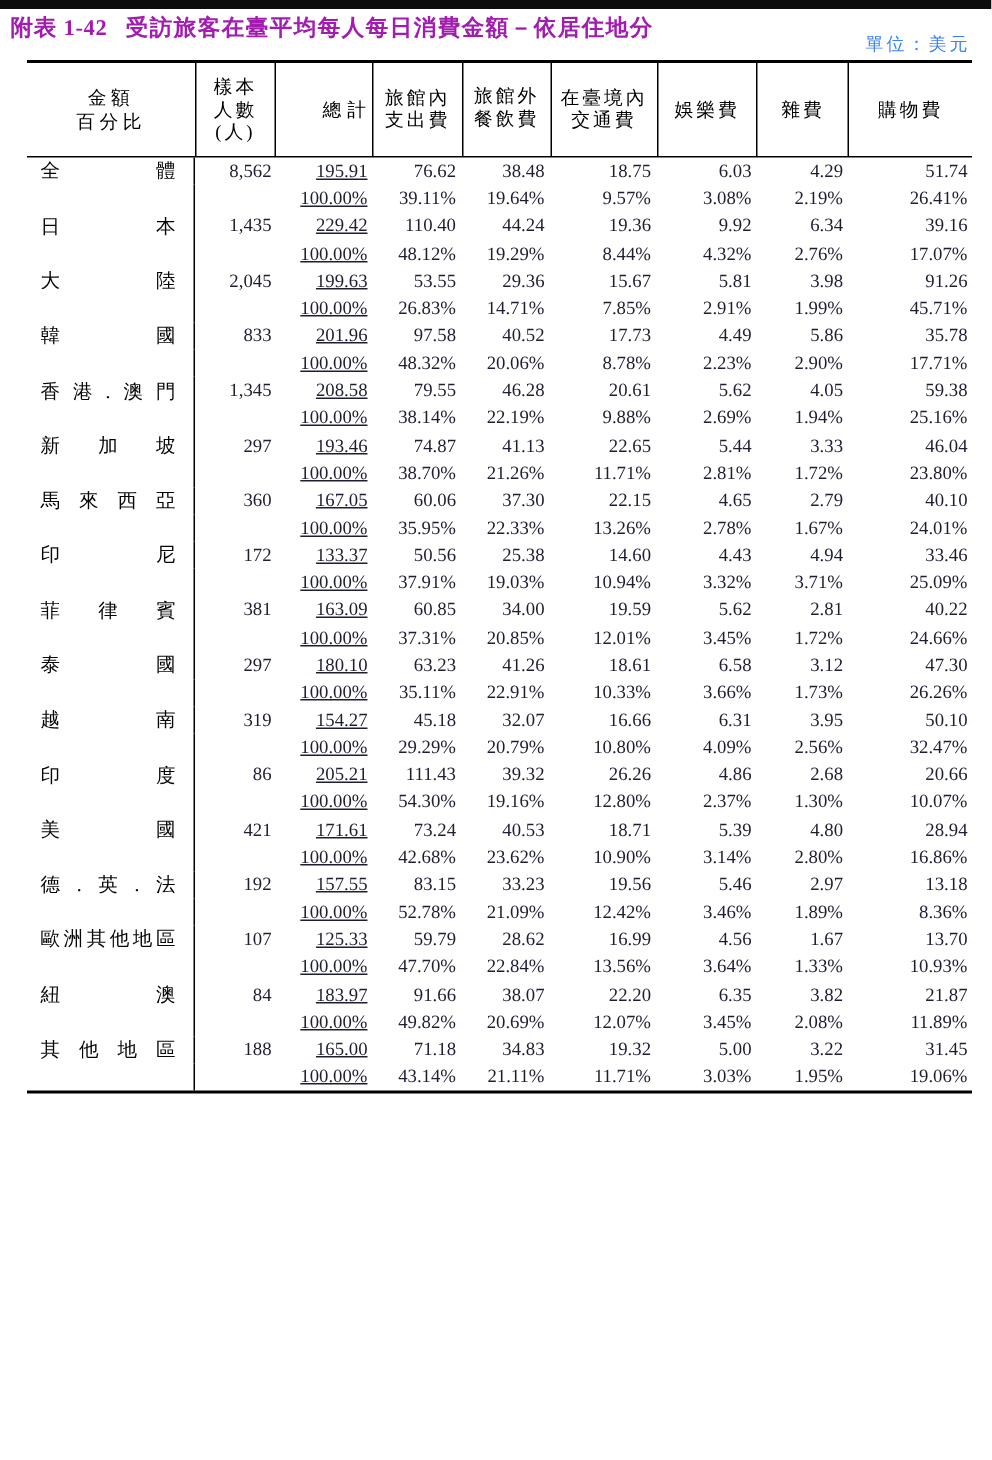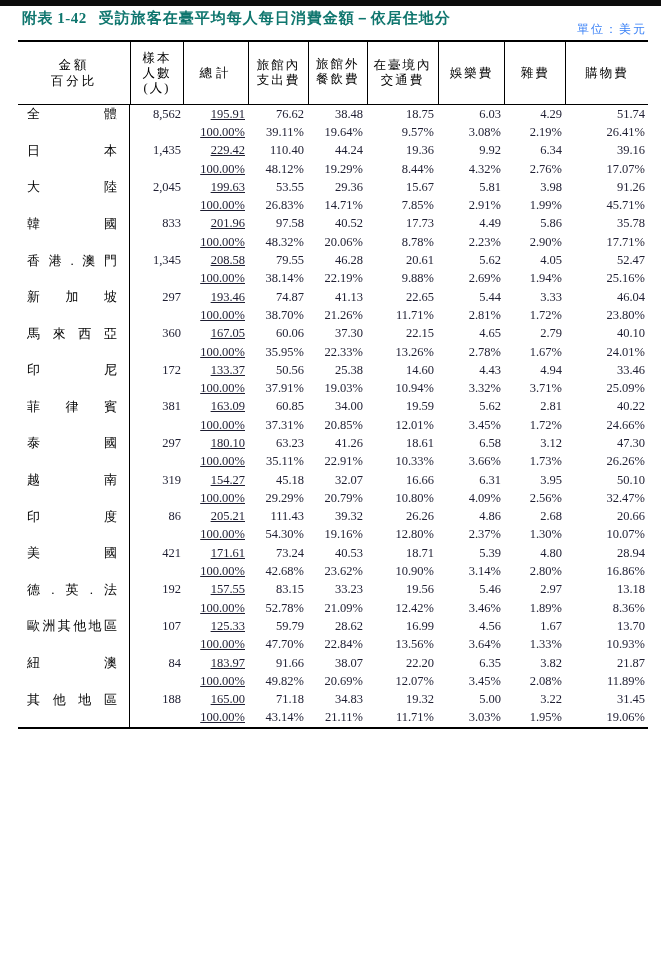--- a/index.html
+++ b/index.html
@@ -2,22 +2,22 @@
 <html><head>
 <meta charset="utf-8">
 <style>
   html,body{margin:0;padding:0;}
   body{
     width:661px;height:973px;background:#ffffff;position:relative;overflow:hidden;
     font-family:"Liberation Serif","DejaVu Serif",serif;color:#000;
   }
   .topbar{position:absolute;left:0;top:0;width:661px;height:6px;background:#0c0c0c;}
   .title{
-    position:absolute;left:22px;top:9px;font-size:15px;font-weight:bold;
-    letter-spacing:1px;white-space:nowrap;color:#0f766e;
+    position:absolute;left:7px;top:9px;font-size:15px;font-weight:bold;
+    letter-spacing:1px;white-space:nowrap;color:#a21caf;
   }
   .title .tno{margin-right:12px;letter-spacing:0.5px;}
   .unit{
     position:absolute;right:14px;top:21px;font-size:12px;letter-spacing:2px;color:#3b82f6;
   }
   .table{
     position:absolute;left:18px;top:40px;width:630px;height:689px;
     box-sizing:border-box;border-top:2px solid #000;border-bottom:2px solid #000;
     display:flex;flex-direction:column;
   }
@@ -27,21 +27,21 @@
     display:flex;flex-shrink:0;font-size:12.5px;
   }
   .hcell{
     box-sizing:border-box;display:flex;flex-direction:column;
     align-items:center;justify-content:center;line-height:16px;letter-spacing:3px;
   }
   .hcell div{text-align:center;}
   .bl{border-left:1px solid #000;}
   .hw-label{width:112px;}
   .hw-sample{width:53px;line-height:15px;letter-spacing:2px;}
-  .hw-total{width:65px;letter-spacing:4px;}
+  .hw-total{width:65px;letter-spacing:4px;align-items:flex-end;}
   .hgroup{width:400px;box-sizing:border-box;display:flex;flex-direction:column;}
   .hgroup-title{
     height:28px;box-sizing:border-box;border-bottom:1px solid #000;
     display:flex;align-items:center;justify-content:center;letter-spacing:5px;
   }
   .hsubrow{flex:1;display:flex;}
   .hsub{
     box-sizing:border-box;display:flex;flex-direction:column;
     align-items:center;justify-content:center;line-height:15px;letter-spacing:2px;
   }
@@ -223,21 +223,21 @@
           <span>澳</span>
           <span>門</span>
         </div>
         <div class="td num c1">1,345</div>
         <div class="td num c2">208.58</div>
         <div class="td num c3">79.55</div>
         <div class="td num c4">46.28</div>
         <div class="td num c5">20.61</div>
         <div class="td num c6">5.62</div>
         <div class="td num c7">4.05</div>
-        <div class="td num c8">52.47</div>
+        <div class="td num c8">59.38</div>
       </div>
       <div class="tr">
         <div class="td label c0"></div>
         <div class="td num c1"></div>
         <div class="td num c2">100.00%</div>
         <div class="td num c3">38.14%</div>
         <div class="td num c4">22.19%</div>
         <div class="td num c5">9.88%</div>
         <div class="td num c6">2.69%</div>
         <div class="td num c7">1.94%</div>

